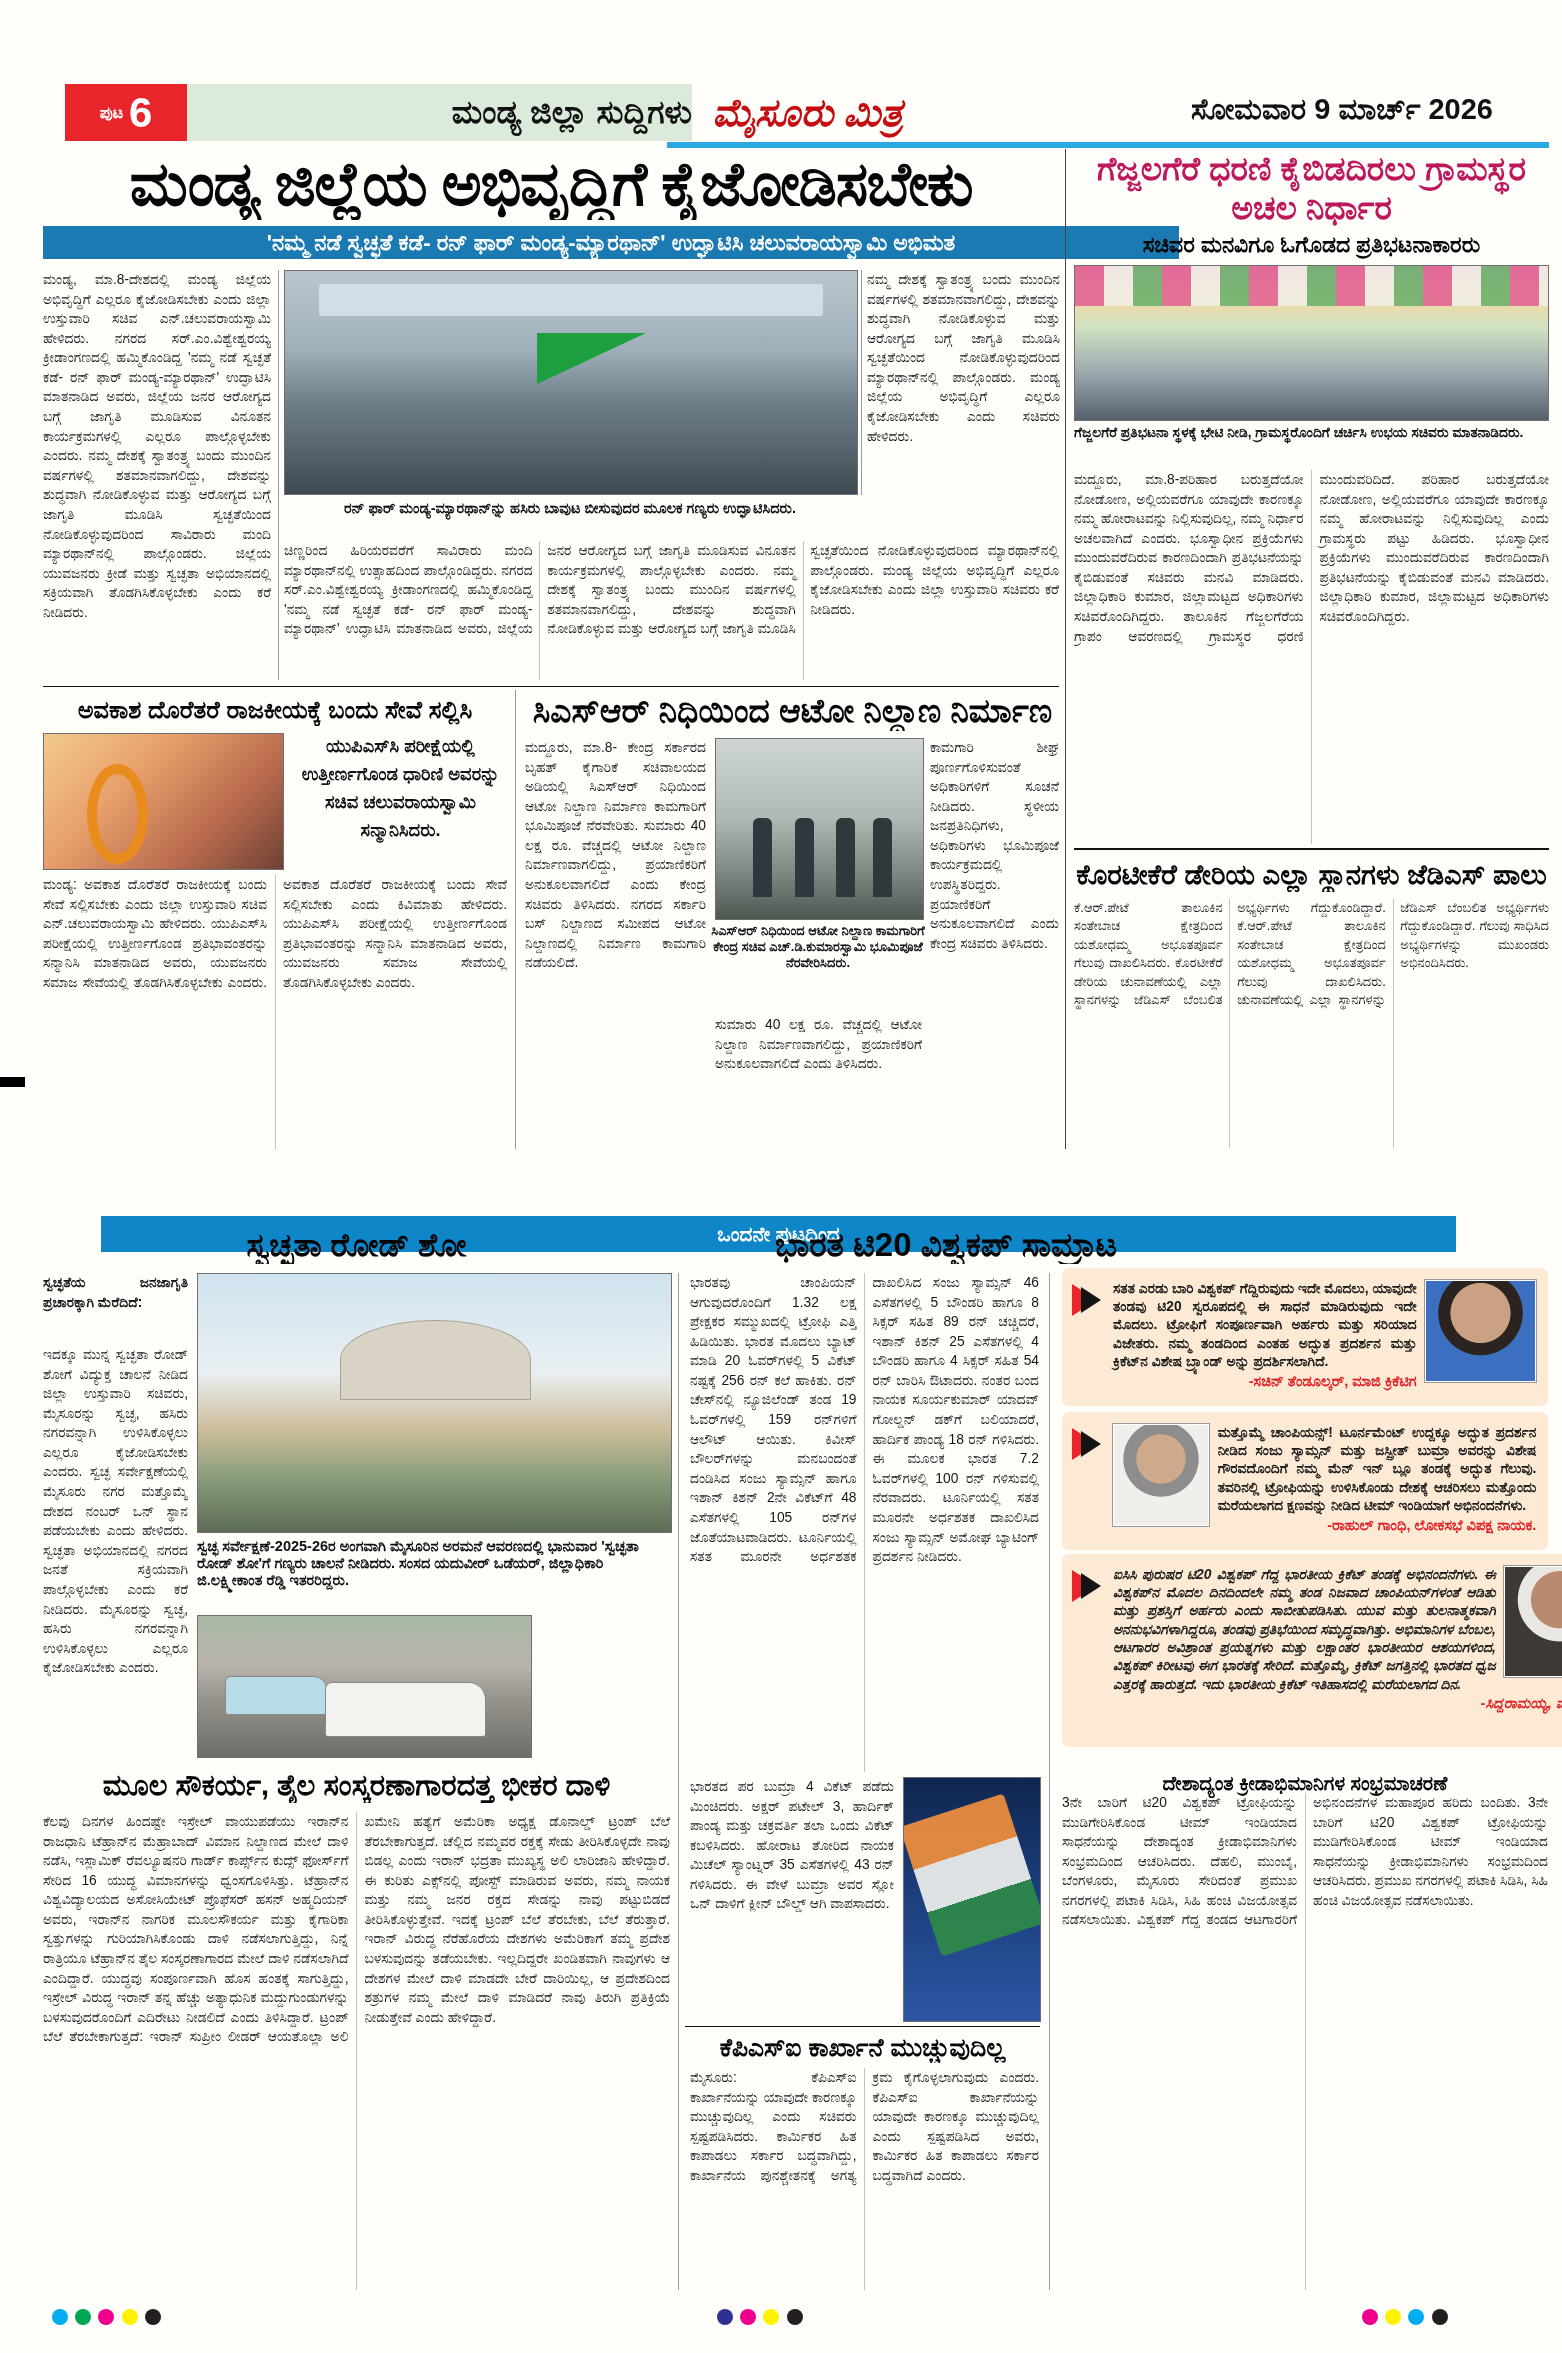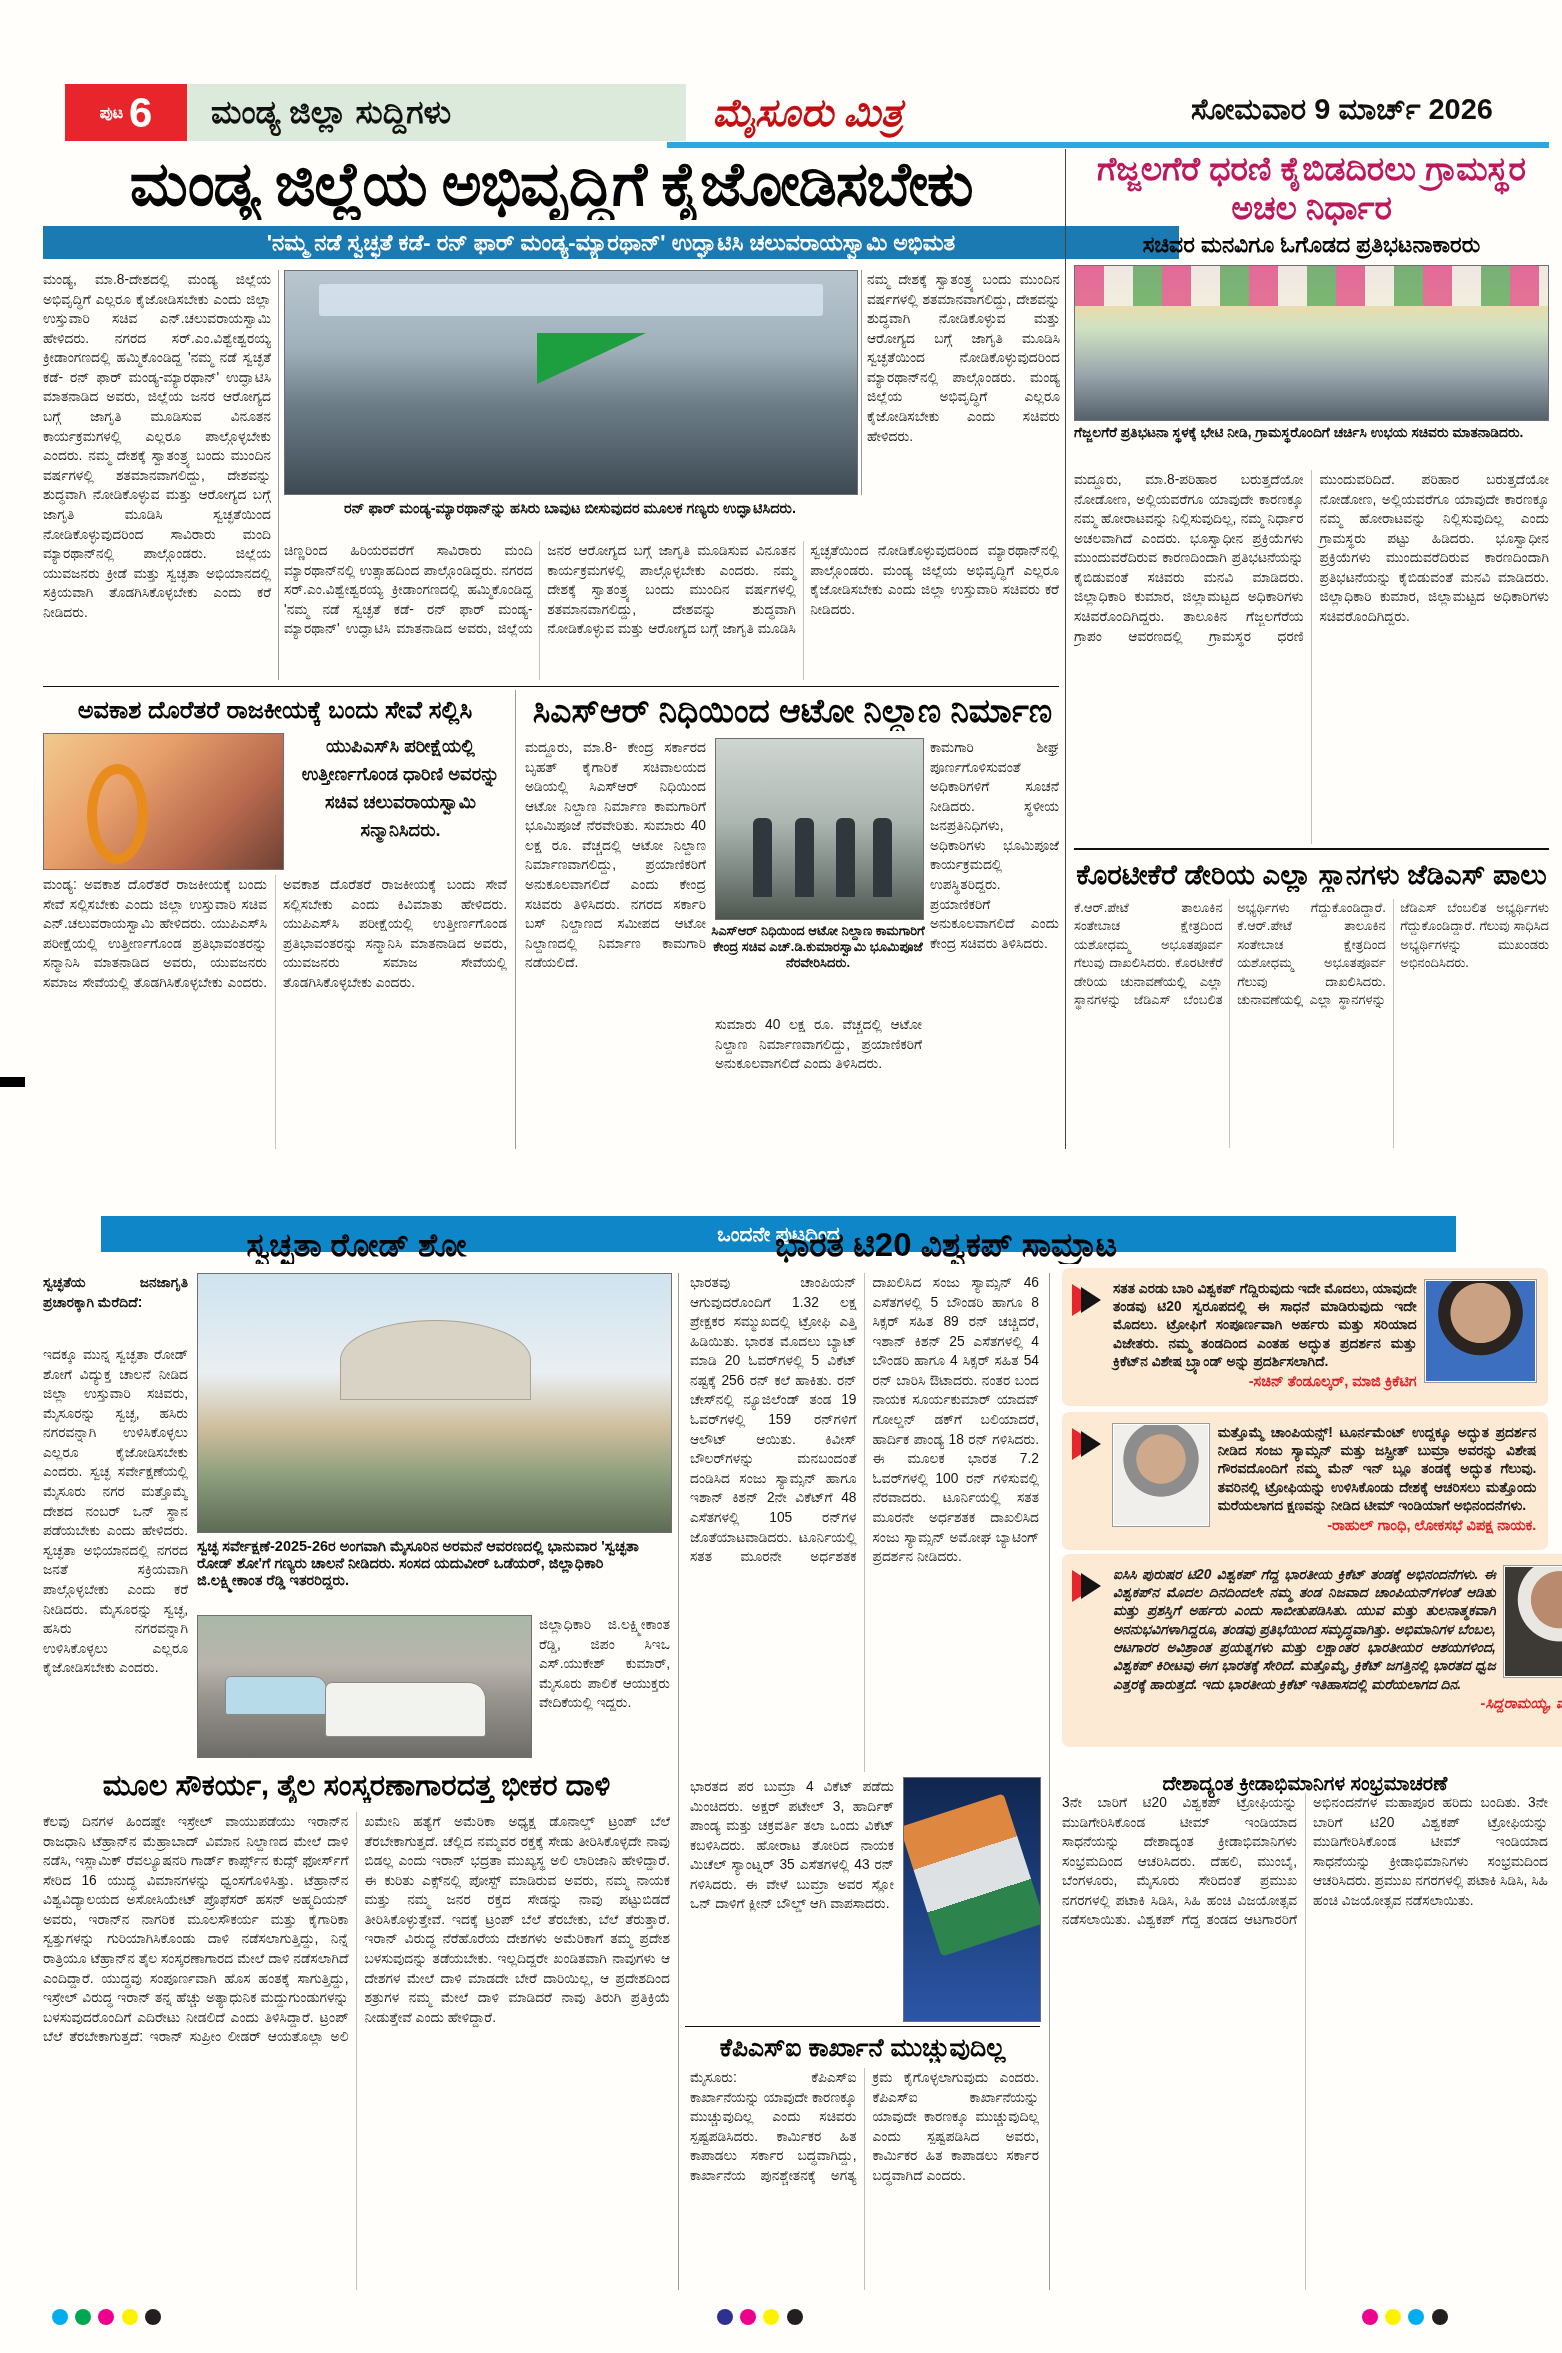--- a/index.html
+++ b/index.html
@@ -35,21 +35,21 @@
   .ph-cars .car2{position:absolute;left:8%;bottom:30%;width:30%;height:26%;background:#b7dbe8;border-radius:5.8px 13px 2.9px 2.9px;border:0.7px solid #888;}
   .ph-cricket{background:linear-gradient(180deg,#10264f 0%,#1b3d7a 45%,#2c56a5 100%);}
   .ph-cricket .tri{position:absolute;left:10%;top:12%;width:80%;height:56%;background:linear-gradient(180deg,#f5913d 0 33%,#f4f4f0 33% 66%,#2e8b46 66% 100%);transform:rotate(-18deg);opacity:.9;border-radius:4.3px;}
   .ph-head-sachin{background:radial-gradient(circle at 50% 32%,#caa183 0 34%,#2b2320 35% 48%,#3c6fbf 49% 100%);}
   .ph-head-rahul{background:radial-gradient(circle at 50% 34%,#cfa98b 0 30%,#8d8d8d 31% 46%,#f0efeb 47% 100%);}
   .ph-head-sidda{background:radial-gradient(circle at 50% 30%,#b98a6d 0 30%,#e9e7e2 31% 44%,#3d3a36 45% 100%);}
   
   .badge{background:#e8252b;color:#fff;display:flex;align-items:center;justify-content:center;gap:5.8px;}
   .badge .small{font-size:16px;font-weight:700;}
   .badge .num{font-size:42px;font-weight:800;line-height:1;}
-  .strip{background:#dceadb;display:flex;align-items:center;padding-left:24px;font-size:32px;font-weight:800;color:#111;}
+  .strip{background:#dceadb;display:flex;align-items:center;padding-left:30px;font-size:32px;font-weight:800;color:#111;justify-content:flex-end;}
   .paperlogo{font-family:"Liberation Serif","DejaVu Serif",serif;font-style:italic;font-weight:700;font-size:39px;color:#c40f12;display:flex;align-items:center;justify-content:center;}
   .dateline{font-size:29px;font-weight:800;color:#111;text-align:right;}
   .blueline{position:absolute;background:#2aa9e1;}
   .bluebar{background:#1a7ab1;color:#fff;font-weight:700;font-size:22px;display:flex;align-items:center;justify-content:center;overflow:hidden;}
   .bluedivider{background:#0e86c7;color:#fff;font-weight:800;font-size:20px;display:flex;align-items:center;justify-content:center;}
   
   .qbox{position:absolute;background:#fcead4;border-radius:7.2px;padding:11.6px 11.6px 7.2px 51px;box-sizing:border-box;overflow:hidden;}
   .qarrow{position:absolute;left:10px;top:16px;width:0;height:0;border-top:16px solid transparent;border-bottom:16px solid transparent;border-left:25px solid #e8252b;}
   .qarrow:after{content:"";position:absolute;left:-16px;top:-13px;width:0;height:0;border-top:13px solid transparent;border-bottom:13px solid transparent;border-left:20px solid #141414;}
   .qphoto{float:right;margin:0 0 4.3px 8.7px;border:1.4px solid #fff;outline:0.7px solid #999;}
@@ -144,21 +144,20 @@
 
   <div class="photo ph-palace" style="left:197px;top:1273px;width:473px;height:258px;">
     <div class="dome"></div>
   </div>
   <div class="abs caption" style="left:197px;top:1538px;width:473px;height:70px;">ಸ್ವಚ್ಛ ಸರ್ವೇಕ್ಷಣೆ-2025-26ರ ಅಂಗವಾಗಿ ಮೈಸೂರಿನ ಅರಮನೆ ಆವರಣದಲ್ಲಿ ಭಾನುವಾರ 'ಸ್ವಚ್ಛತಾ ರೋಡ್ ಶೋ'ಗೆ ಗಣ್ಯರು ಚಾಲನೆ ನೀಡಿದರು. ಸಂಸದ ಯದುವೀರ್ ಒಡೆಯರ್, ಜಿಲ್ಲಾಧಿಕಾರಿ ಜಿ.ಲಕ್ಷ್ಮೀಕಾಂತ ರೆಡ್ಡಿ ಇತರರಿದ್ದರು.</div>
 
   <div class="photo ph-cars" style="left:197px;top:1615px;width:333px;height:141px;">
     <div class="car2"></div>
     <div class="car1"></div>
   </div>
-  <div class="abs body" style="left:539px;top:1615px;width:131px;height:141px;">ಜಿಲ್ಲಾಧಿಕಾರಿ ಜಿ.ಲಕ್ಷ್ಮೀಕಾಂತ ರೆಡ್ಡಿ, ಜಿಪಂ ಸಿಇಒ ಎಸ್.ಯುಕೇಶ್ ಕುಮಾರ್, ಮೈಸೂರು ಪಾಲಿಕೆ ಆಯುಕ್ತರು ವೇದಿಕೆಯಲ್ಲಿ ಇದ್ದರು.</div>
 
   <div class="abs hl" style="left:43px;top:1767px;width:627px;height:36px;font-size:29px;line-height:36px;">ಮೂಲ ಸೌಕರ್ಯ, ತೈಲ ಸಂಸ್ಕರಣಾಗಾರದತ್ತ ಭೀಕರ ದಾಳಿ</div>
   <div class="abs body cols2" style="left:43px;top:1812px;width:627px;height:478px;">ಕೆಲವು ದಿನಗಳ ಹಿಂದಷ್ಟೇ ಇಸ್ರೇಲ್ ವಾಯುಪಡೆಯು ಇರಾನ್‌ನ ರಾಜಧಾನಿ ಟೆಹ್ರಾನ್‌ನ ಮೆಹ್ರಾಬಾದ್ ವಿಮಾನ ನಿಲ್ದಾಣದ ಮೇಲೆ ದಾಳಿ ನಡೆಸಿ, ಇಸ್ಲಾಮಿಕ್ ರೆವಲ್ಯೂಷನರಿ ಗಾರ್ಡ್ ಕಾರ್ಪ್ಸ್‌ನ ಕುದ್ಸ್ ಫೋರ್ಸ್‌ಗೆ ಸೇರಿದ 16 ಯುದ್ಧ ವಿಮಾನಗಳನ್ನು ಧ್ವಂಸಗೊಳಿಸಿತ್ತು. ಟೆಹ್ರಾನ್‌ನ ವಿಶ್ವವಿದ್ಯಾಲಯದ ಅಸೋಸಿಯೇಟ್ ಪ್ರೊಫೆಸರ್ ಹಸನ್ ಅಹ್ಮದಿಯನ್ ಅವರು, ಇರಾನ್‌ನ ನಾಗರಿಕ ಮೂಲಸೌಕರ್ಯ ಮತ್ತು ಕೈಗಾರಿಕಾ ಸ್ವತ್ತುಗಳನ್ನು ಗುರಿಯಾಗಿಸಿಕೊಂಡು ದಾಳಿ ನಡೆಸಲಾಗುತ್ತಿದ್ದು, ನಿನ್ನೆ ರಾತ್ರಿಯೂ ಟೆಹ್ರಾನ್‌ನ ತೈಲ ಸಂಸ್ಕರಣಾಗಾರದ ಮೇಲೆ ದಾಳಿ ನಡೆಸಲಾಗಿದೆ ಎಂದಿದ್ದಾರೆ. ಯುದ್ಧವು ಸಂಪೂರ್ಣವಾಗಿ ಹೊಸ ಹಂತಕ್ಕೆ ಸಾಗುತ್ತಿದ್ದು, ಇಸ್ರೇಲ್ ವಿರುದ್ಧ ಇರಾನ್ ತನ್ನ ಹೆಚ್ಚು ಅತ್ಯಾಧುನಿಕ ಮದ್ದುಗುಂಡುಗಳನ್ನು ಬಳಸುವುದರೊಂದಿಗೆ ಎದಿರೇಟು ನೀಡಲಿದೆ ಎಂದು ತಿಳಿಸಿದ್ದಾರೆ. ಟ್ರಂಪ್ ಬೆಲೆ ತೆರಬೇಕಾಗುತ್ತದೆ: ಇರಾನ್ ಸುಪ್ರೀಂ ಲೀಡರ್ ಆಯತೊಲ್ಲಾ ಅಲಿ ಖಮೇನಿ ಹತ್ಯೆಗೆ ಅಮೆರಿಕಾ ಅಧ್ಯಕ್ಷ ಡೊನಾಲ್ಡ್ ಟ್ರಂಪ್ ಬೆಲೆ ತೆರಬೇಕಾಗುತ್ತದೆ. ಚೆಲ್ಲಿದ ನಮ್ಮವರ ರಕ್ತಕ್ಕೆ ಸೇಡು ತೀರಿಸಿಕೊಳ್ಳದೇ ನಾವು ಬಿಡಲ್ಲ ಎಂದು ಇರಾನ್ ಭದ್ರತಾ ಮುಖ್ಯಸ್ಥ ಅಲಿ ಲಾರಿಜಾನಿ ಹೇಳಿದ್ದಾರೆ. ಈ ಕುರಿತು ಎಕ್ಸ್‌ನಲ್ಲಿ ಪೋಸ್ಟ್ ಮಾಡಿರುವ ಅವರು, ನಮ್ಮ ನಾಯಕ ಮತ್ತು ನಮ್ಮ ಜನರ ರಕ್ತದ ಸೇಡನ್ನು ನಾವು ಪಟ್ಟುಬಿಡದೆ ತೀರಿಸಿಕೊಳ್ಳುತ್ತೇವೆ. ಇದಕ್ಕೆ ಟ್ರಂಪ್ ಬೆಲೆ ತೆರಬೇಕು, ಬೆಲೆ ತೆರುತ್ತಾರೆ. ಇರಾನ್ ವಿರುದ್ಧ ನೆರೆಹೊರೆಯ ದೇಶಗಳು ಅಮೆರಿಕಾಗೆ ತಮ್ಮ ಪ್ರದೇಶ ಬಳಸುವುದನ್ನು ತಡೆಯಬೇಕು. ಇಲ್ಲದಿದ್ದರೇ ಖಂಡಿತವಾಗಿ ನಾವುಗಳು ಆ ದೇಶಗಳ ಮೇಲೆ ದಾಳಿ ಮಾಡದೇ ಬೇರೆ ದಾರಿಯಿಲ್ಲ, ಆ ಪ್ರದೇಶದಿಂದ ಶತ್ರುಗಳ ನಮ್ಮ ಮೇಲೆ ದಾಳಿ ಮಾಡಿದರೆ ನಾವು ತಿರುಗಿ ಪ್ರತಿಕ್ರಿಯೆ ನೀಡುತ್ತೇವೆ ಎಂದು ಹೇಳಿದ್ದಾರೆ.</div>
 
   <div class="vr thin" style="left:678px;top:1273px;height:1017px;"></div>
   <div class="abs hl" style="left:685px;top:1226px;width:522px;height:38px;font-size:33px;line-height:38px;">ಭಾರತ ಟಿ20 ವಿಶ್ವಕಪ್ ಸಾಮ್ರಾಟ</div>
   <div class="abs body cols2" style="left:690px;top:1273px;width:349px;height:499px;">ಭಾರತವು ಚಾಂಪಿಯನ್ ಆಗುವುದರೊಂದಿಗೆ 1.32 ಲಕ್ಷ ಪ್ರೇಕ್ಷಕರ ಸಮ್ಮುಖದಲ್ಲಿ ಟ್ರೋಫಿ ಎತ್ತಿ ಹಿಡಿಯಿತು. ಭಾರತ ಮೊದಲು ಬ್ಯಾಟ್ ಮಾಡಿ 20 ಓವರ್‌ಗಳಲ್ಲಿ 5 ವಿಕೆಟ್ ನಷ್ಟಕ್ಕೆ 256 ರನ್ ಕಲೆ ಹಾಕಿತು. ರನ್ ಚೇಸ್‌ನಲ್ಲಿ ನ್ಯೂಜಿಲೆಂಡ್ ತಂಡ 19 ಓವರ್‌ಗಳಲ್ಲಿ 159 ರನ್‌ಗಳಿಗೆ ಆಲೌಟ್ ಆಯಿತು. ಕಿವೀಸ್ ಬೌಲರ್‌ಗಳನ್ನು ಮನಬಂದಂತೆ ದಂಡಿಸಿದ ಸಂಜು ಸ್ಯಾಮ್ಸನ್ ಹಾಗೂ ಇಶಾನ್ ಕಿಶನ್ 2ನೇ ವಿಕೆಟ್‌ಗೆ 48 ಎಸೆತಗಳಲ್ಲಿ 105 ರನ್‌ಗಳ ಜೊತೆಯಾಟವಾಡಿದರು. ಟೂರ್ನಿಯಲ್ಲಿ ಸತತ ಮೂರನೇ ಅರ್ಧಶತಕ ದಾಖಲಿಸಿದ ಸಂಜು ಸ್ಯಾಮ್ಸನ್ 46 ಎಸೆತಗಳಲ್ಲಿ 5 ಬೌಂಡರಿ ಹಾಗೂ 8 ಸಿಕ್ಸರ್ ಸಹಿತ 89 ರನ್ ಚಚ್ಚಿದರೆ, ಇಶಾನ್ ಕಿಶನ್ 25 ಎಸೆತಗಳಲ್ಲಿ 4 ಬೌಂಡರಿ ಹಾಗೂ 4 ಸಿಕ್ಸರ್ ಸಹಿತ 54 ರನ್ ಬಾರಿಸಿ ಔಟಾದರು. ನಂತರ ಬಂದ ನಾಯಕ ಸೂರ್ಯಕುಮಾರ್ ಯಾದವ್ ಗೋಲ್ಡನ್ ಡಕ್‌ಗೆ ಬಲಿಯಾದರೆ, ಹಾರ್ದಿಕ ಪಾಂಡ್ಯ 18 ರನ್ ಗಳಿಸಿದರು. ಈ ಮೂಲಕ ಭಾರತ 7.2 ಓವರ್‌ಗಳಲ್ಲಿ 100 ರನ್ ಗಳಿಸುವಲ್ಲಿ ನೆರವಾದರು. ಟೂರ್ನಿಯಲ್ಲಿ ಸತತ ಮೂರನೇ ಅರ್ಧಶತಕ ದಾಖಲಿಸಿದ ಸಂಜು ಸ್ಯಾಮ್ಸನ್ ಅಮೋಘ ಬ್ಯಾಟಿಂಗ್ ಪ್ರದರ್ಶನ ನೀಡಿದರು.</div>
   <div class="abs body" style="left:690px;top:1777px;width:204px;height:243px;">ಭಾರತದ ಪರ ಬುಮ್ರಾ 4 ವಿಕೆಟ್ ಪಡೆದು ಮಿಂಚಿದರು. ಅಕ್ಷರ್ ಪಟೇಲ್ 3, ಹಾರ್ದಿಕ್ ಪಾಂಡ್ಯ ಮತ್ತು ಚಕ್ರವರ್ತಿ ತಲಾ ಒಂದು ವಿಕೆಟ್ ಕಬಳಿಸಿದರು. ಹೋರಾಟ ತೋರಿದ ನಾಯಕ ಮಿಚೆಲ್ ಸ್ಯಾಂಟ್ನರ್ 35 ಎಸೆತಗಳಲ್ಲಿ 43 ರನ್ ಗಳಿಸಿದರು. ಈ ವೇಳೆ ಬುಮ್ರಾ ಅವರ ಸ್ಲೋ ಒನ್ ದಾಳಿಗೆ ಕ್ಲೀನ್ ಬೌಲ್ಡ್ ಆಗಿ ವಾಪಸಾದರು.</div>
   <div class="photo ph-cricket" style="left:903px;top:1777px;width:136px;height:243px;">
     <div class="tri"></div>

